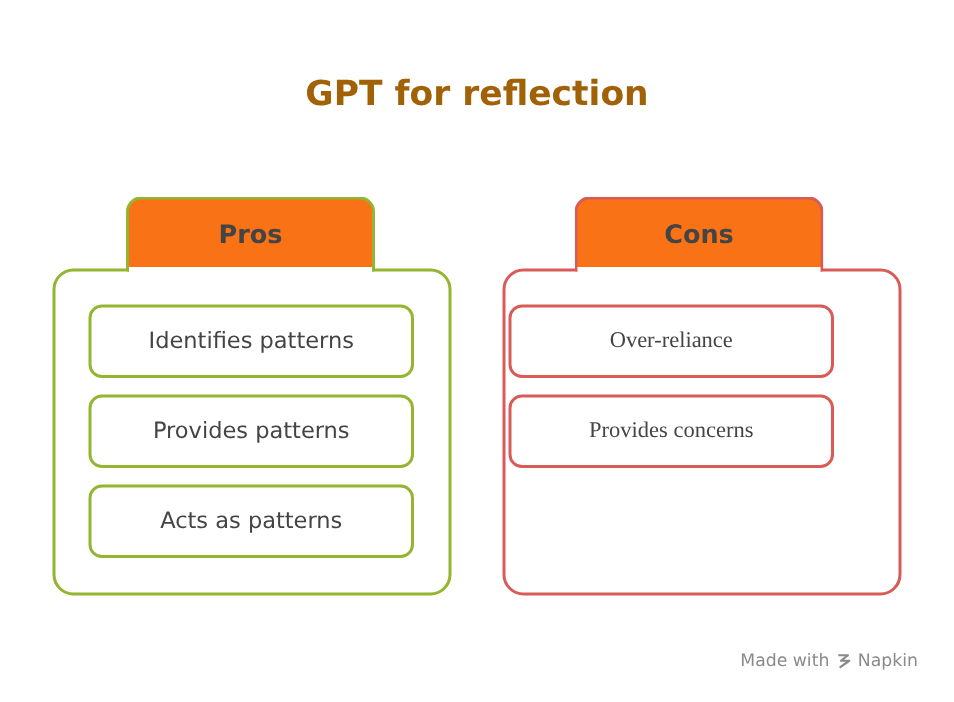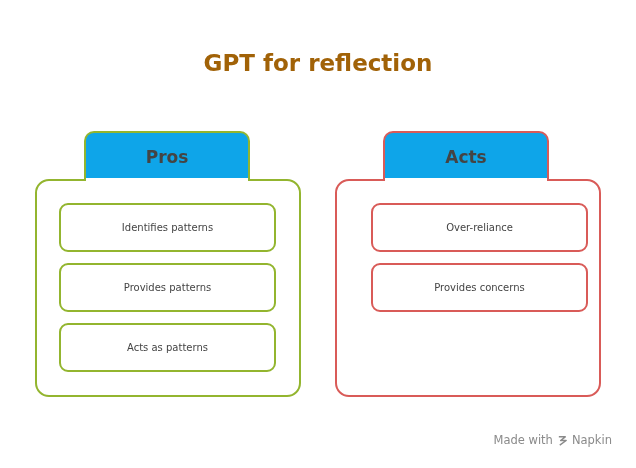--- a/index.html
+++ b/index.html
@@ -7,46 +7,46 @@
     width: 636px; height: 468px; background: #ffffff; position: relative; overflow: hidden;
     font-family: "Liberation Sans", sans-serif; color: #444;
   }
   .title {
     position: absolute; left: 0; width: 636px; top: 50px; text-align: center;
     font-family: "DejaVu Sans", sans-serif; font-weight: bold; font-size: 23px; color: #a16207;
   }
   .tab {
     position: absolute; top: 131px; width: 166px; height: 50px; box-sizing: border-box;
     border: 2px solid; border-bottom: none; border-radius: 10px 10px 0 0;
-    background: #0ea5e9; text-align: center; line-height: 48px;
+    background: #f97316; text-align: center; line-height: 48px;
     font-family: "DejaVu Sans", sans-serif; font-weight: bold; font-size: 17px; color: #444;
   }
   .panel {
     position: absolute; top: 179px; width: 266px; height: 218px; box-sizing: border-box;
     border: 2px solid; border-radius: 14px; background: #fff;
   }
   .pros .tab, .pros .panel, .pros .item { border-color: #93b52f; }
   .cons .tab, .cons .panel, .cons .item { border-color: #d95b58; }
   .pros .tab { left: 84px; }
   .pros .panel { left: 35px; }
   .cons .tab { left: 383px; }
   .cons .panel { left: 335px; }
   .tab-cover {
     position: absolute; top: 178px; width: 162px; height: 4px; background: #fff;
   }
   .pros .tab-cover { left: 86px; }
   .cons .tab-cover { left: 385px; }
   .item {
     position: absolute; width: 217px; height: 49px; box-sizing: border-box;
     border: 2px solid; border-radius: 9px; background: #fff;
-    text-align: center; line-height: 45px; font-size: 10px; color: #444;
+    text-align: center; line-height: 45px; font-size: 15px; color: #444;
     font-family: "DejaVu Sans", sans-serif;
   }
   .pros .item { left: 59px; }
-  .cons .item { left: 371px; }
+  .cons .item { left: 339px; font-family: Liberation Serif, serif; }
   .watermark {
     position: absolute; right: 24px; top: 433px; font-size: 11.5px; color: #8a8a8a;
     font-family: "DejaVu Sans", sans-serif; display: flex; align-items: center; gap: 4px;
   }
   .watermark .logo { width: 11px; height: 11px; }
 </style>
 </head>
 <body>
 
 <div class="title">GPT for reflection</div>
@@ -55,21 +55,21 @@
   <div class="panel"></div>
   <div class="tab">Pros</div>
   <div class="tab-cover"></div>
   <div class="item" style="top:203px">Identifies patterns</div>
   <div class="item" style="top:263px">Provides patterns</div>
   <div class="item" style="top:323px">Acts as patterns</div>
 </div>
 
 <div class="cons">
   <div class="panel"></div>
-  <div class="tab">Acts</div>
+  <div class="tab">Cons</div>
   <div class="tab-cover"></div>
   <div class="item" style="top:203px">Over-reliance</div>
   <div class="item" style="top:263px">Provides concerns</div>
 </div>
 
 <div class="watermark">
   <span>Made with</span>
   <svg class="logo" viewBox="0 0 12 12">
     <path d="M2 2 L9 2 L4 6 L10 6 L3 11" fill="none" stroke="#8a8a8a" stroke-width="1.6" stroke-linejoin="round"></path>
   </svg>

